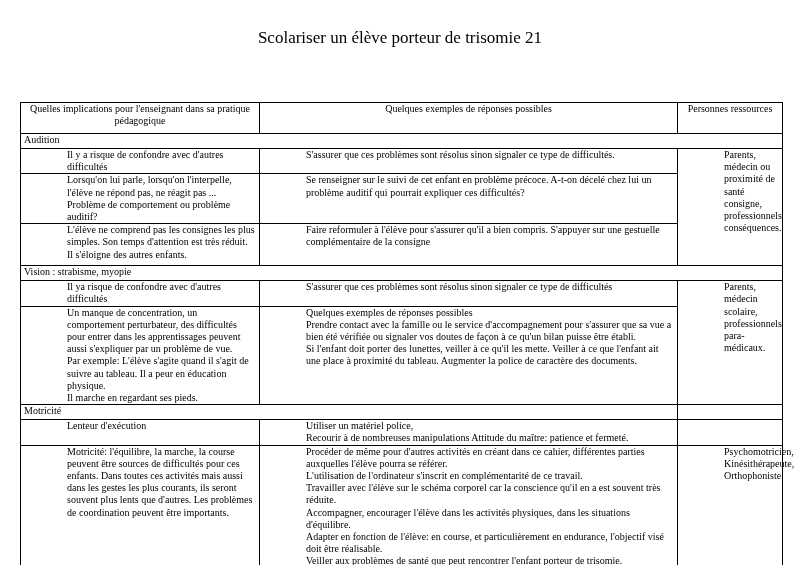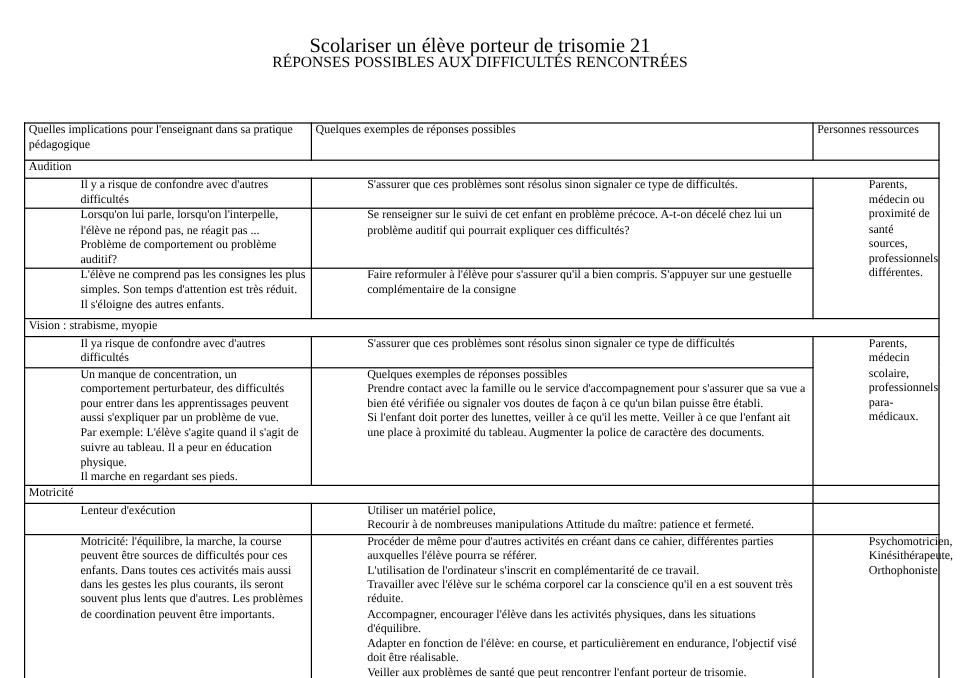--- a/index.html
+++ b/index.html
@@ -7,31 +7,30 @@
            font-family: "Liberation Serif", "DejaVu Serif", serif; color: #000; }
     .titles { position: absolute; left: 0; top: 31px; width: 800px; text-align: center; }
     .t1 { font-size: 17px; line-height: 14px; }
     .t2 { font-size: 13px; line-height: 14px; }
     .t3 { font-size: 8.3px; line-height: 10px; margin-top: 1px; }
     table.doc { position: absolute; left: 20px; top: 102px; width: 762px;
                 border-collapse: collapse; table-layout: fixed; }
     table.doc td, table.doc th { border: 1px solid #000; vertical-align: top;
                 padding: 0 3px; font-size: 10px; line-height: 12.2px; font-weight: normal; }
     col.c1 { width: 239px; } col.c2 { width: 418px; } col.c3 { width: 105px; }
-    th.hdr { font-size: 12.5px; line-height: 15px; text-align: left; padding: 1px 3px 0 3px; height: 30px; border-radius: 11px; }
+    th.hdr { font-size: 12.5px; line-height: 15px; text-align: center; padding: 1px 3px 0 3px; height: 30px; border-radius: 11px; }
     td.section { font-weight: bold; font-size: 12.5px; line-height: 14px; padding-top: 1px; height: 14px; }
     td.section-cell { height: 14px; }
     .line { display: block; margin-left: 43px; }
   </style>
 </head>
 <body>
 
 <div class="titles">
   <div class="t1">Scolariser un élève porteur de trisomie 21</div>
-  <div class="t2">RÉPONSES POSSIBLES AUX DIFFICULTÉS RENCONTRÉES</div>
 </div>
 
 <table class="doc">
   <colgroup>
       <col class="c1">
       <col class="c2">
       <col class="c3">
     </colgroup>
   <tbody>
       <tr>
@@ -47,23 +46,23 @@
     <td>
           <span class="line">Il y a risque de confondre avec d'autres difficultés</span>
         </td>
     <td>
           <span class="line">S'assurer que ces problèmes sont résolus sinon signaler ce type de difficultés.</span>
         </td>
     <td rowspan="3">
       <span class="line">Parents,</span>
       <span class="line">médecin ou</span>
       <span class="line">proximité de santé</span>
-      <span class="line">sources,</span>
+      <span class="line">consigne,</span>
       <span class="line">professionnels</span>
-      <span class="line">différentes.</span>
+      <span class="line">conséquences.</span>
     </td>
   </tr>
   <tr style="height:38px">
     <td>
           <span class="line">Lorsqu'on lui parle, lorsqu'on l'interpelle, l'élève ne répond pas, ne réagit pas ... Problème de comportement ou problème auditif?</span>
         </td>
     <td>
           <span class="line">Se renseigner sur le suivi de cet enfant en problème précoce. A-t-on décelé chez lui un problème auditif qui pourrait expliquer ces difficultés?</span>
         </td>
   </tr>

